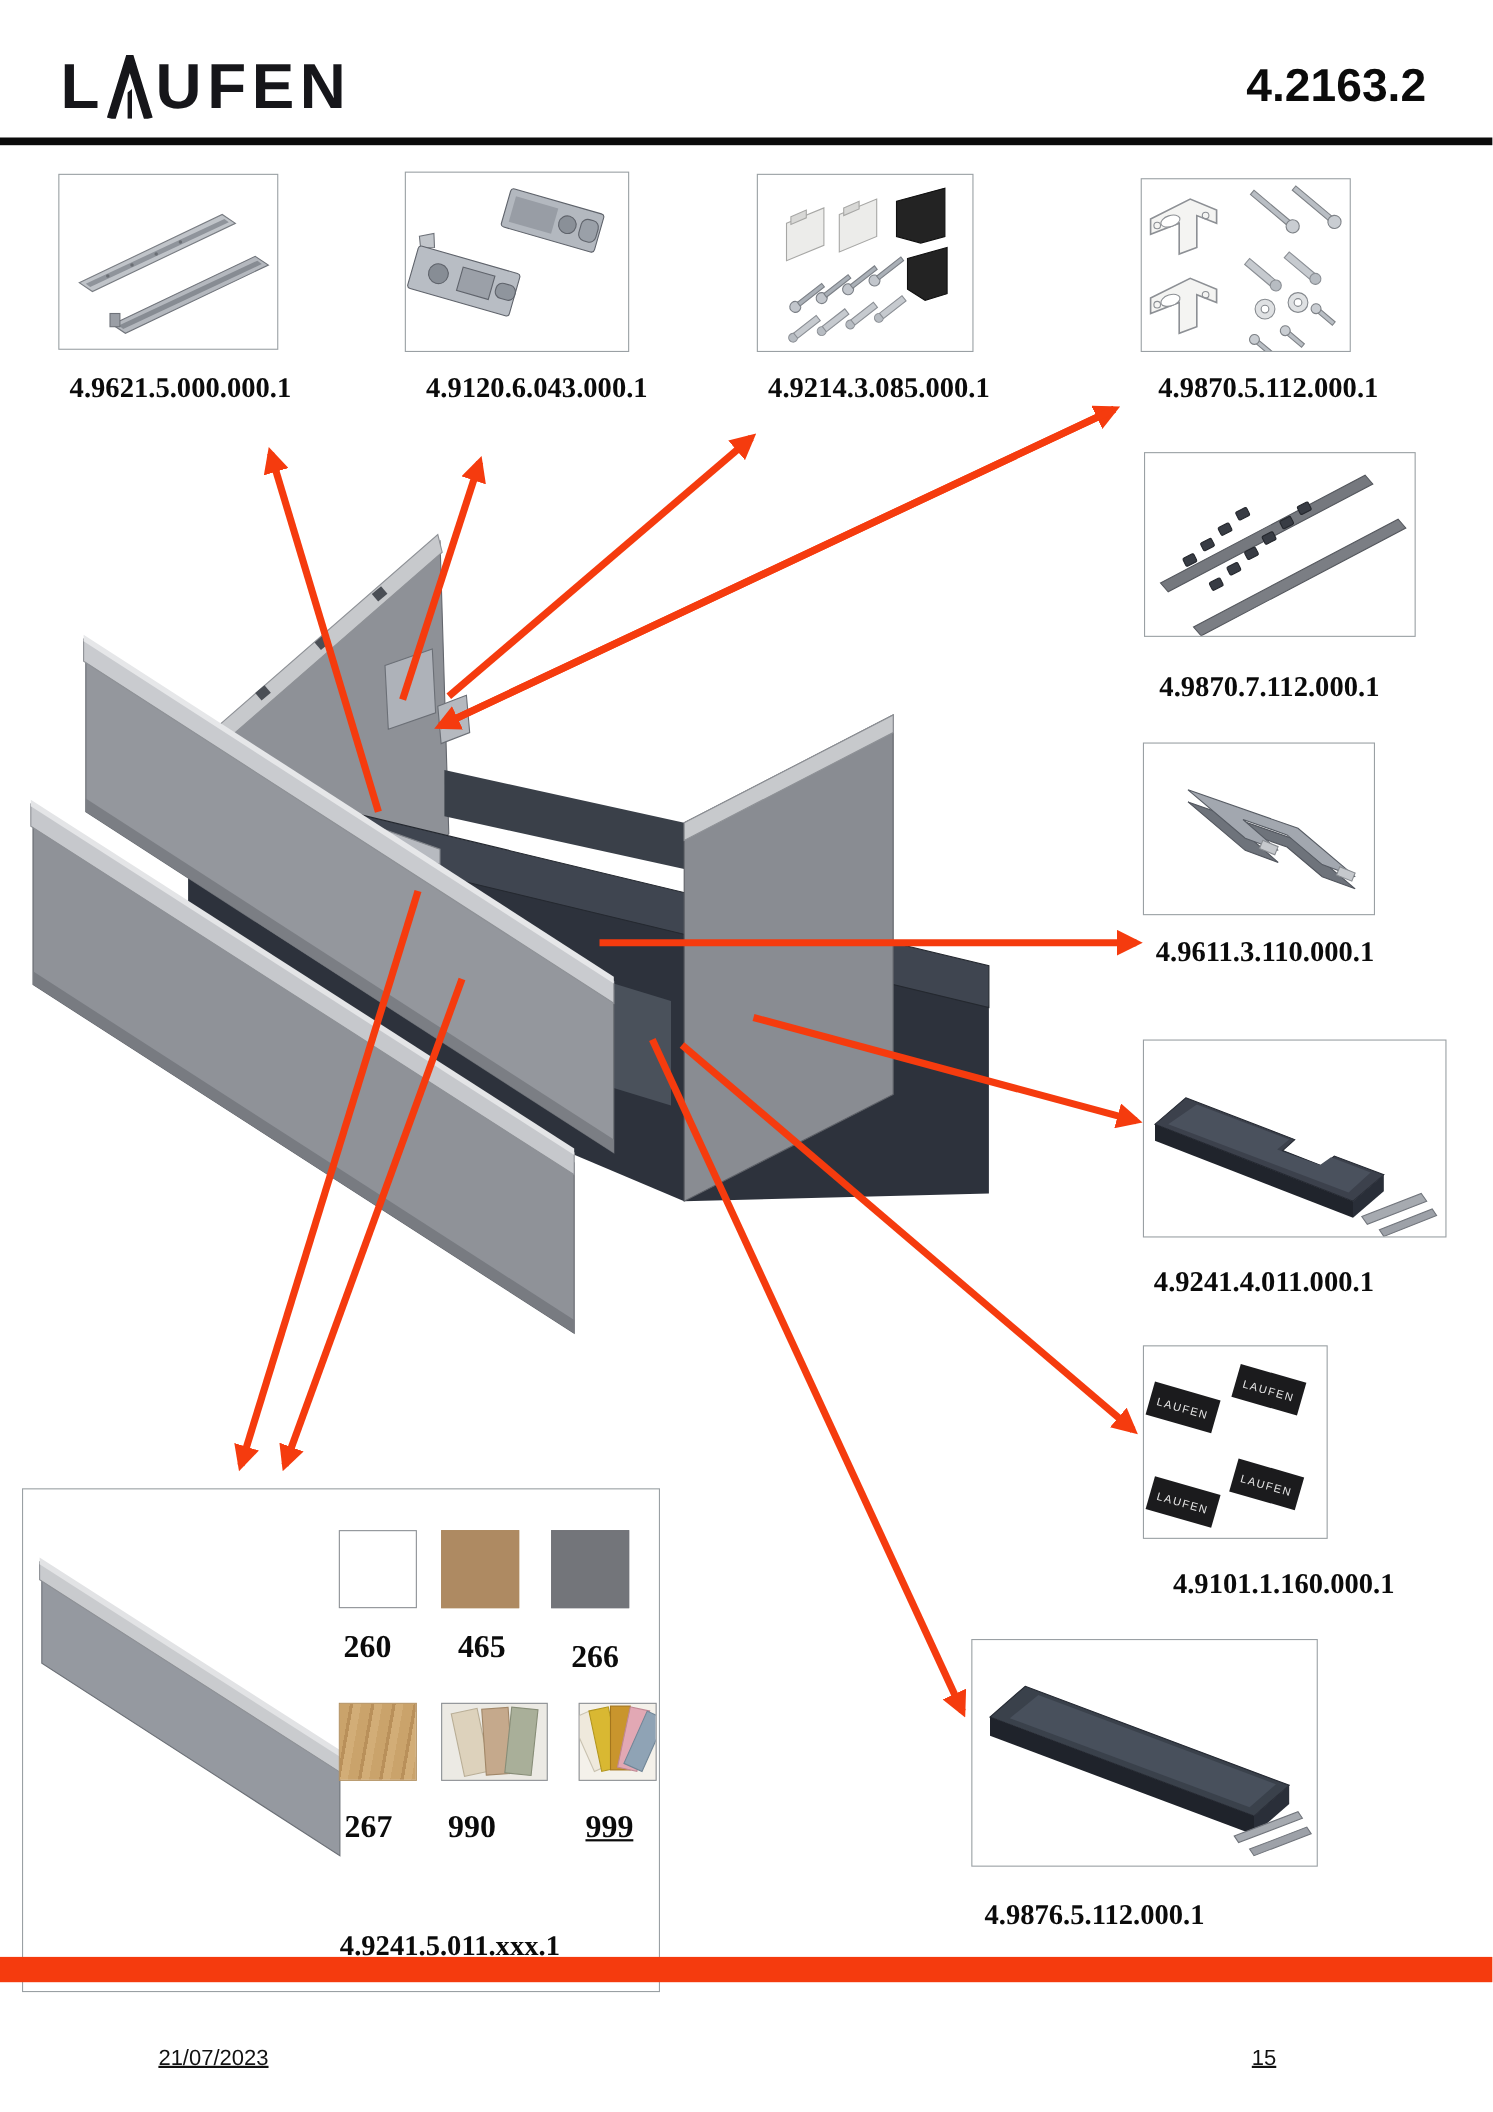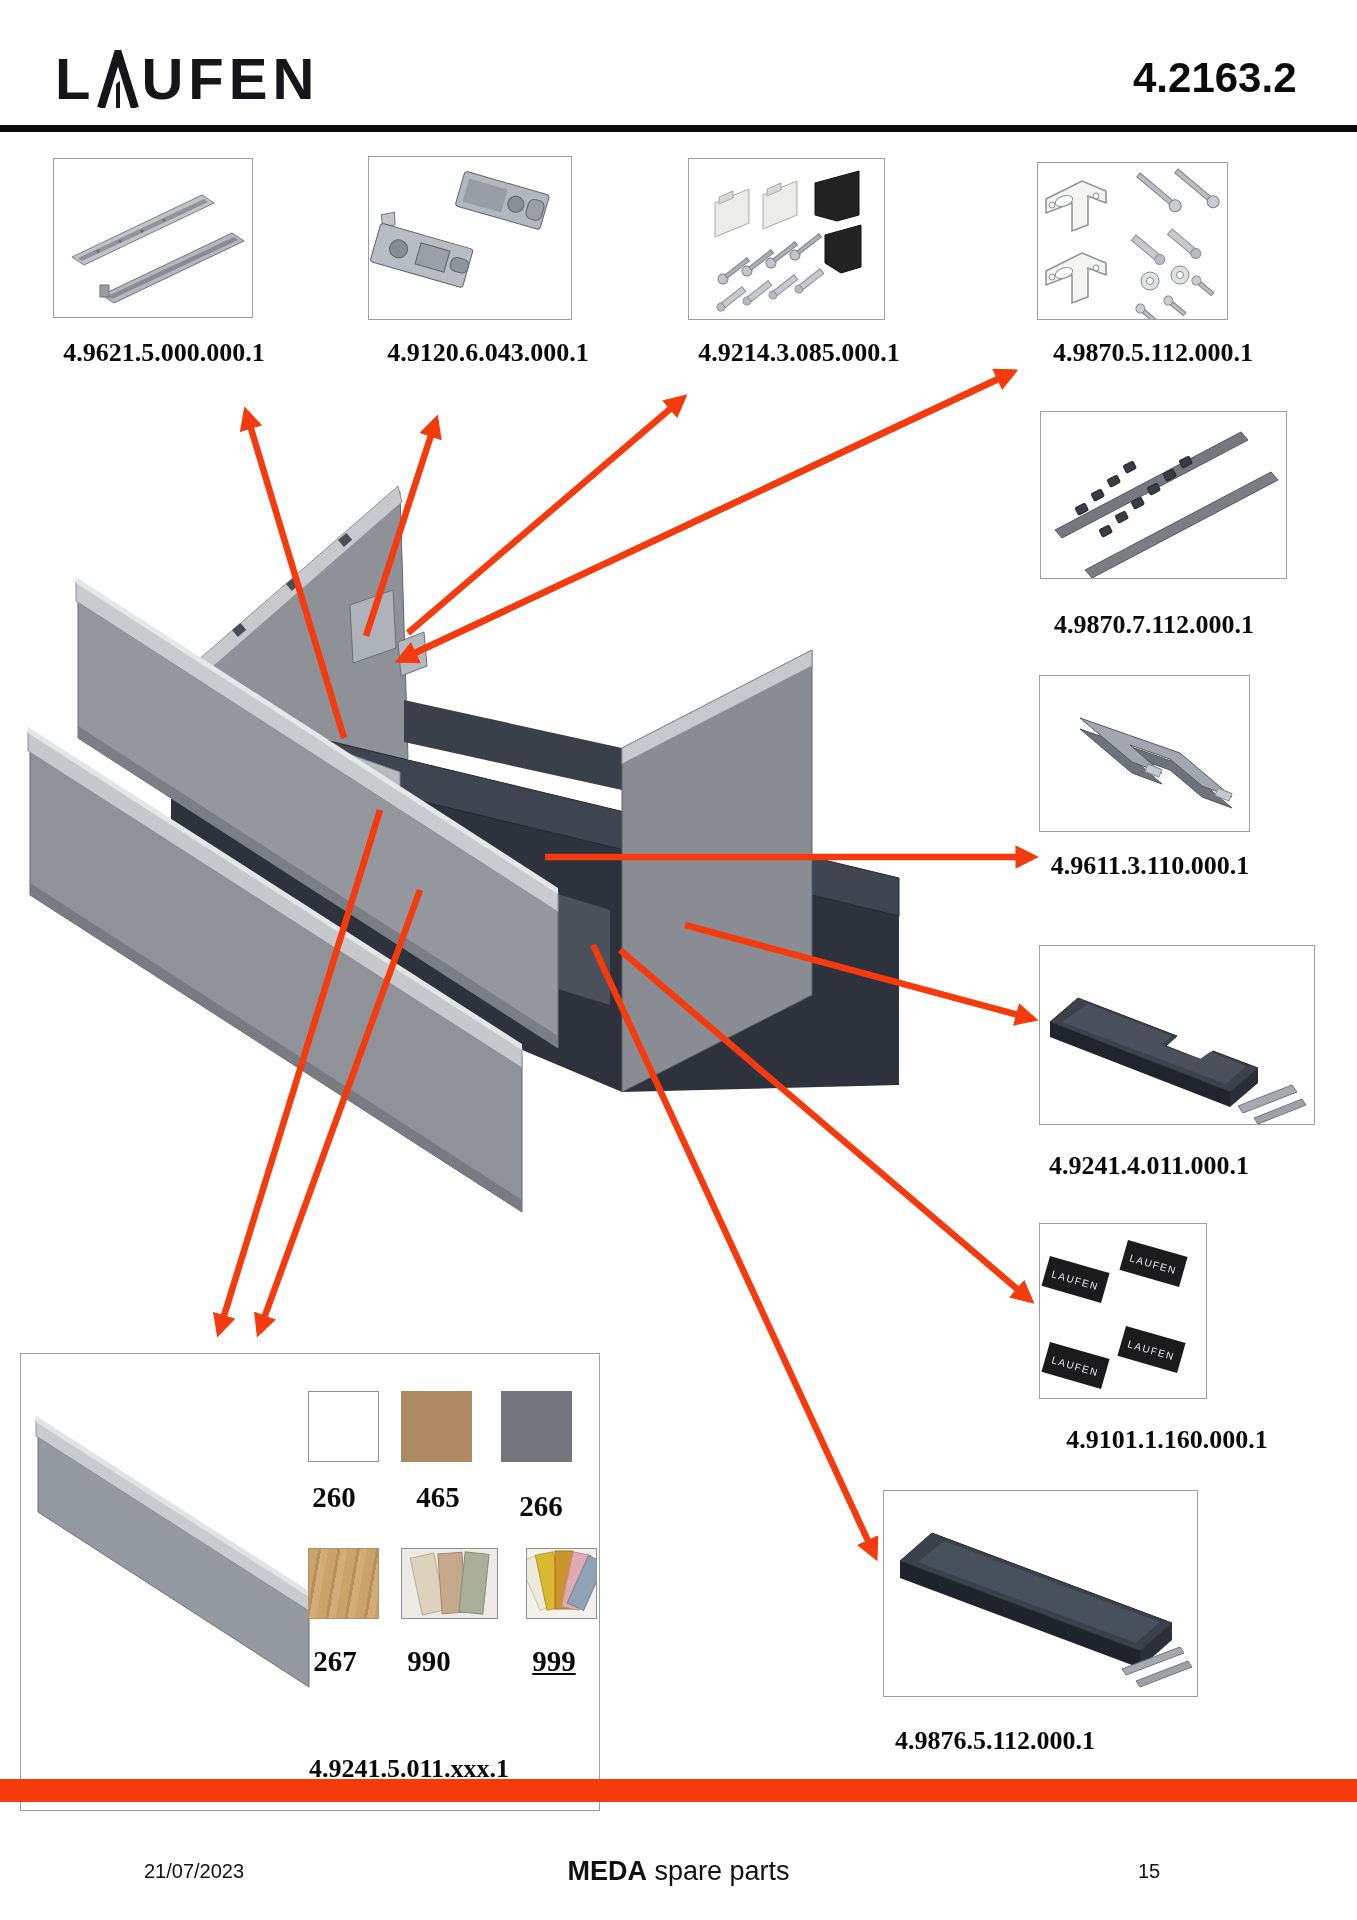--- a/index.html
+++ b/index.html
@@ -10,21 +10,21 @@
           text-align:center;white-space:nowrap;transform:translateX(-50%);}
   .swlabel{position:absolute;font:700 29px "Liberation Serif",serif;color:#0b0b0b;
            text-align:center;white-space:nowrap;transform:translateX(-50%);}
   .sw{position:absolute;width:71px;height:71px;border:1px solid #8c9094;box-sizing:border-box;}
   #logo{position:absolute;left:55px;top:50px;display:flex;align-items:flex-end;
         font-weight:600;font-size:58px;letter-spacing:5px;color:#16161a;line-height:1;}
   #docnum{position:absolute;left:1133px;top:54px;width:170px;text-align:left;
           font-weight:700;font-size:42px;color:#0b0b0b;}
   #rule{position:absolute;left:0;top:125px;width:1357px;height:7px;background:#0b0b0b;}
   #accentbar{position:absolute;left:0;top:1779px;width:1357px;height:23px;background:#F53B0E;}
-  .ftxt{position:absolute;top:1860px;font-size:20px;color:#111;}
+  .ftxt{position:absolute;top:1860px;font-size:20px;color:#111;text-decoration:underline;}
   #fcenter{position:absolute;left:0;right:0;top:1856px;text-align:center;font-size:27px;color:#111;}
   #fcenter b{font-weight:700;}
   .overlay{position:absolute;left:0;top:0;pointer-events:none;}
   svg{display:block;}
 </style>
 </head>
 <body>
 
 <div id="page">
 
@@ -338,18 +338,15 @@
       <line x1="685" y1="925" x2="1033" y2="1019" marker-end="url(#ah)"></line>
       <line x1="620" y1="950" x2="1030" y2="1300" marker-end="url(#ah)"></line>
       <line x1="593" y1="945" x2="875" y2="1556" marker-end="url(#ah)"></line>
       <line x1="380" y1="810" x2="219" y2="1332" marker-end="url(#ah)"></line>
       <line x1="420" y1="890" x2="259" y2="1332" marker-end="url(#ah)"></line>
     </g>
   </svg>
 
   <div id="accentbar"></div>
   <div class="ftxt" style="left:144px;">21/07/2023</div>
-  <div id="fcenter">
-    <b>MEDA</b><span> spare parts</span>
-  </div>
   <div class="ftxt" style="left:1138px;">15</div>
 
 </div>
 
 </body></html>

